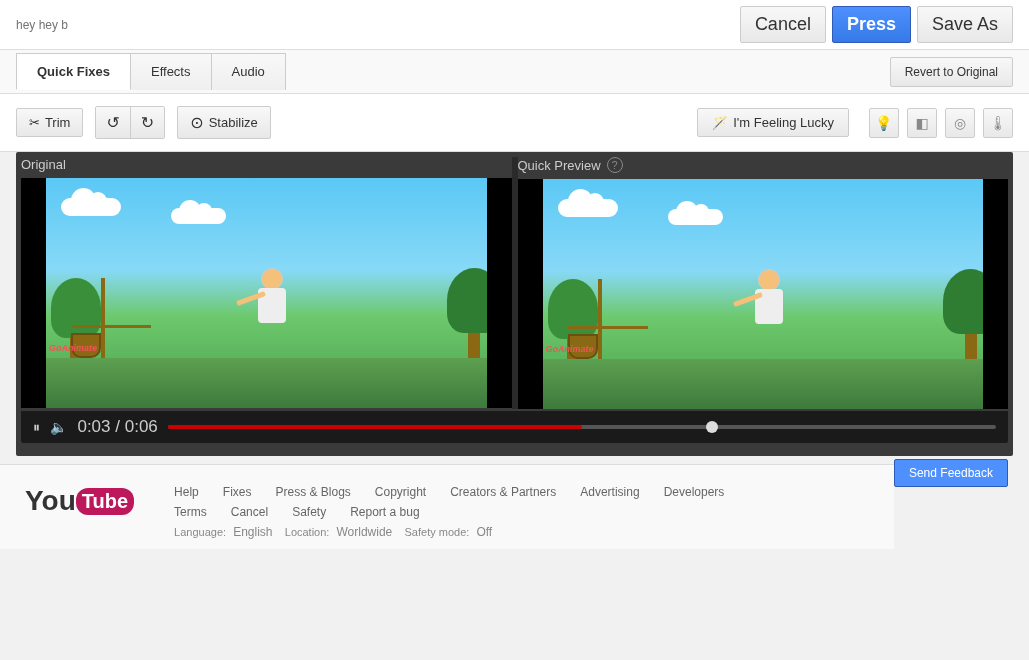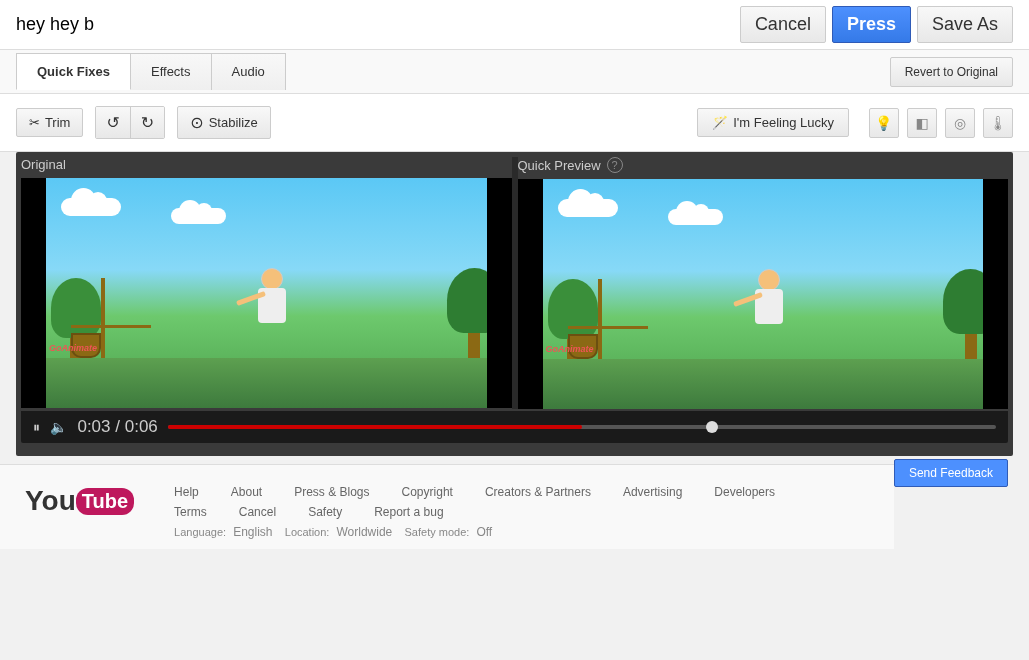--- a/index.html
+++ b/index.html
@@ -16,22 +16,22 @@
     .header {
       background: #fff;
       border-bottom: 1px solid #ddd;
       padding: 0 16px;
       height: 50px;
       display: flex;
       align-items: center;
       justify-content: space-between;
     }
     .header-title {
-      font-size: 18px;
-      color: #000000;
+      font-size: 12px;
+      color: #737373;
       font-weight: normal;
     }
     .header-buttons {
       display: flex;
       gap: 6px;
       align-items: center;
     }
     .btn {
       padding: 7px 14px;
       border-radius: 2px;
@@ -302,21 +302,21 @@
       font-size: 20px;
       font-weight: bold;
       padding: 2px 6px;
       border-radius: 12px;
     }
     .footer-links {
       flex: 1;
     }
     .footer-links-row {
       display: flex;
-      gap: 32px;
+      gap: 24px;
       margin-bottom: 6px;
       flex-wrap: wrap;
       align-items: center;
     }
     .footer-link {
       color: #666;
       text-decoration: none;
       font-size: 12px;
       cursor: pointer;
     }
@@ -510,21 +510,21 @@
 </div>
 
 <div class="footer">
   <div class="yt-logo">
     <span class="yt-you">You</span>
       <span class="yt-tube">Tube</span>
   </div>
   <div class="footer-links">
     <div class="footer-links-row">
       <a class="footer-link">Help</a>
-      <a class="footer-link">About</a>
+      <a class="footer-link">Fixes</a>
       <a class="footer-link">Press &amp; Blogs</a>
       <a class="footer-link">Copyright</a>
       <a class="footer-link">Creators &amp; Partners</a>
       <a class="footer-link">Advertising</a>
       <a class="footer-link">Developers</a>
     </div>
     <div class="footer-links-row">
       <a class="footer-link">Terms</a>
       <a class="footer-link">Cancel</a>
       <a class="footer-link">Safety</a>

